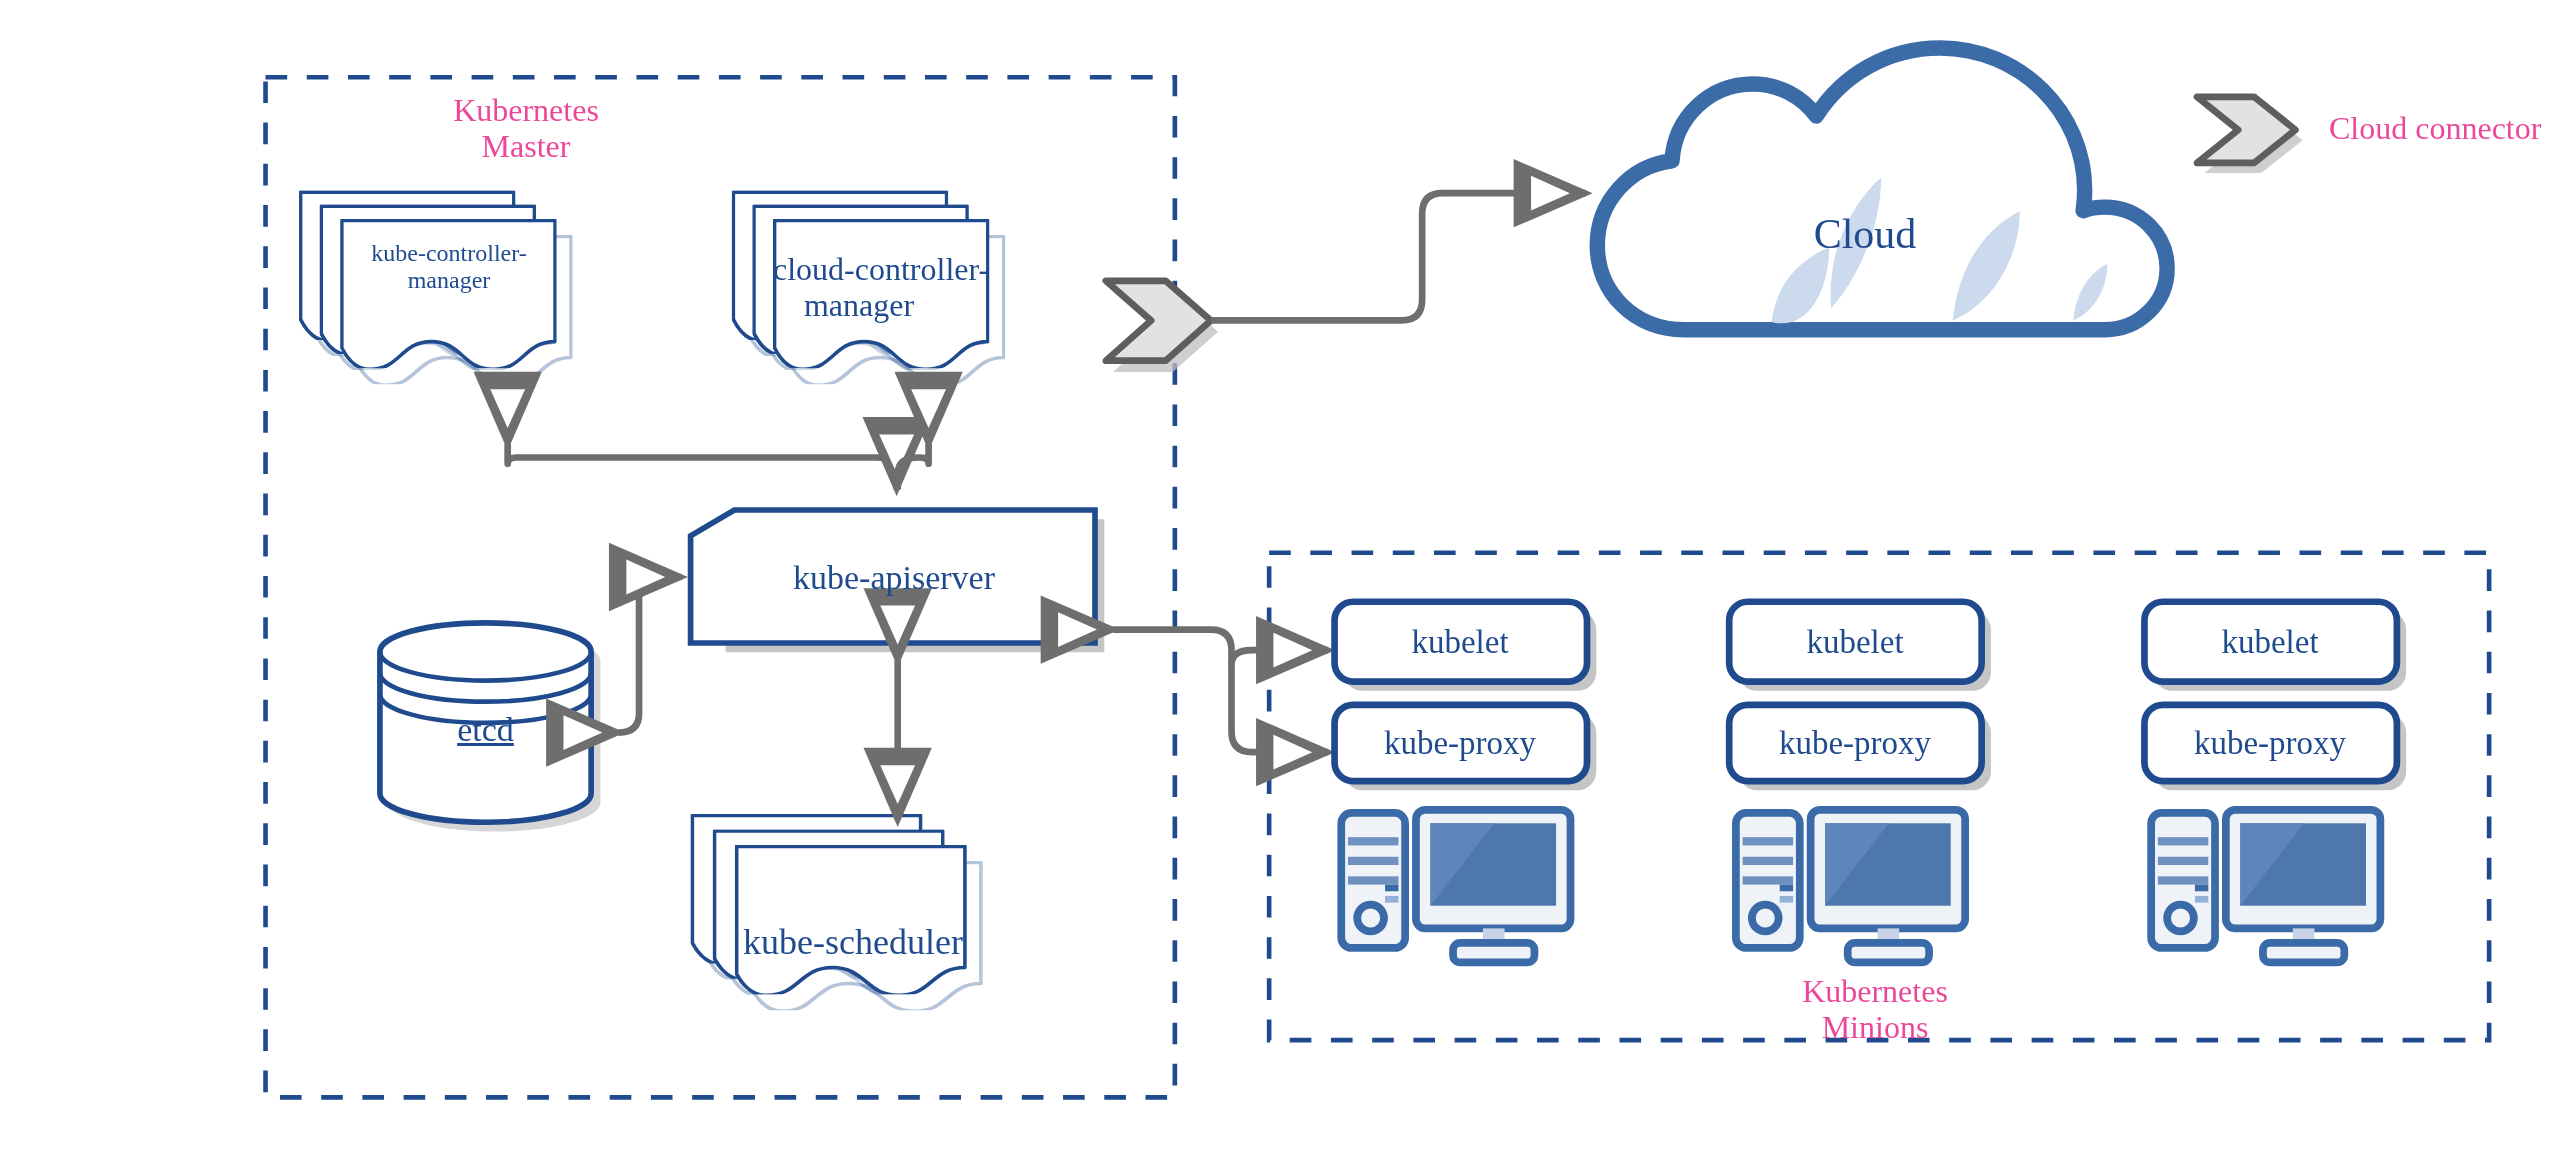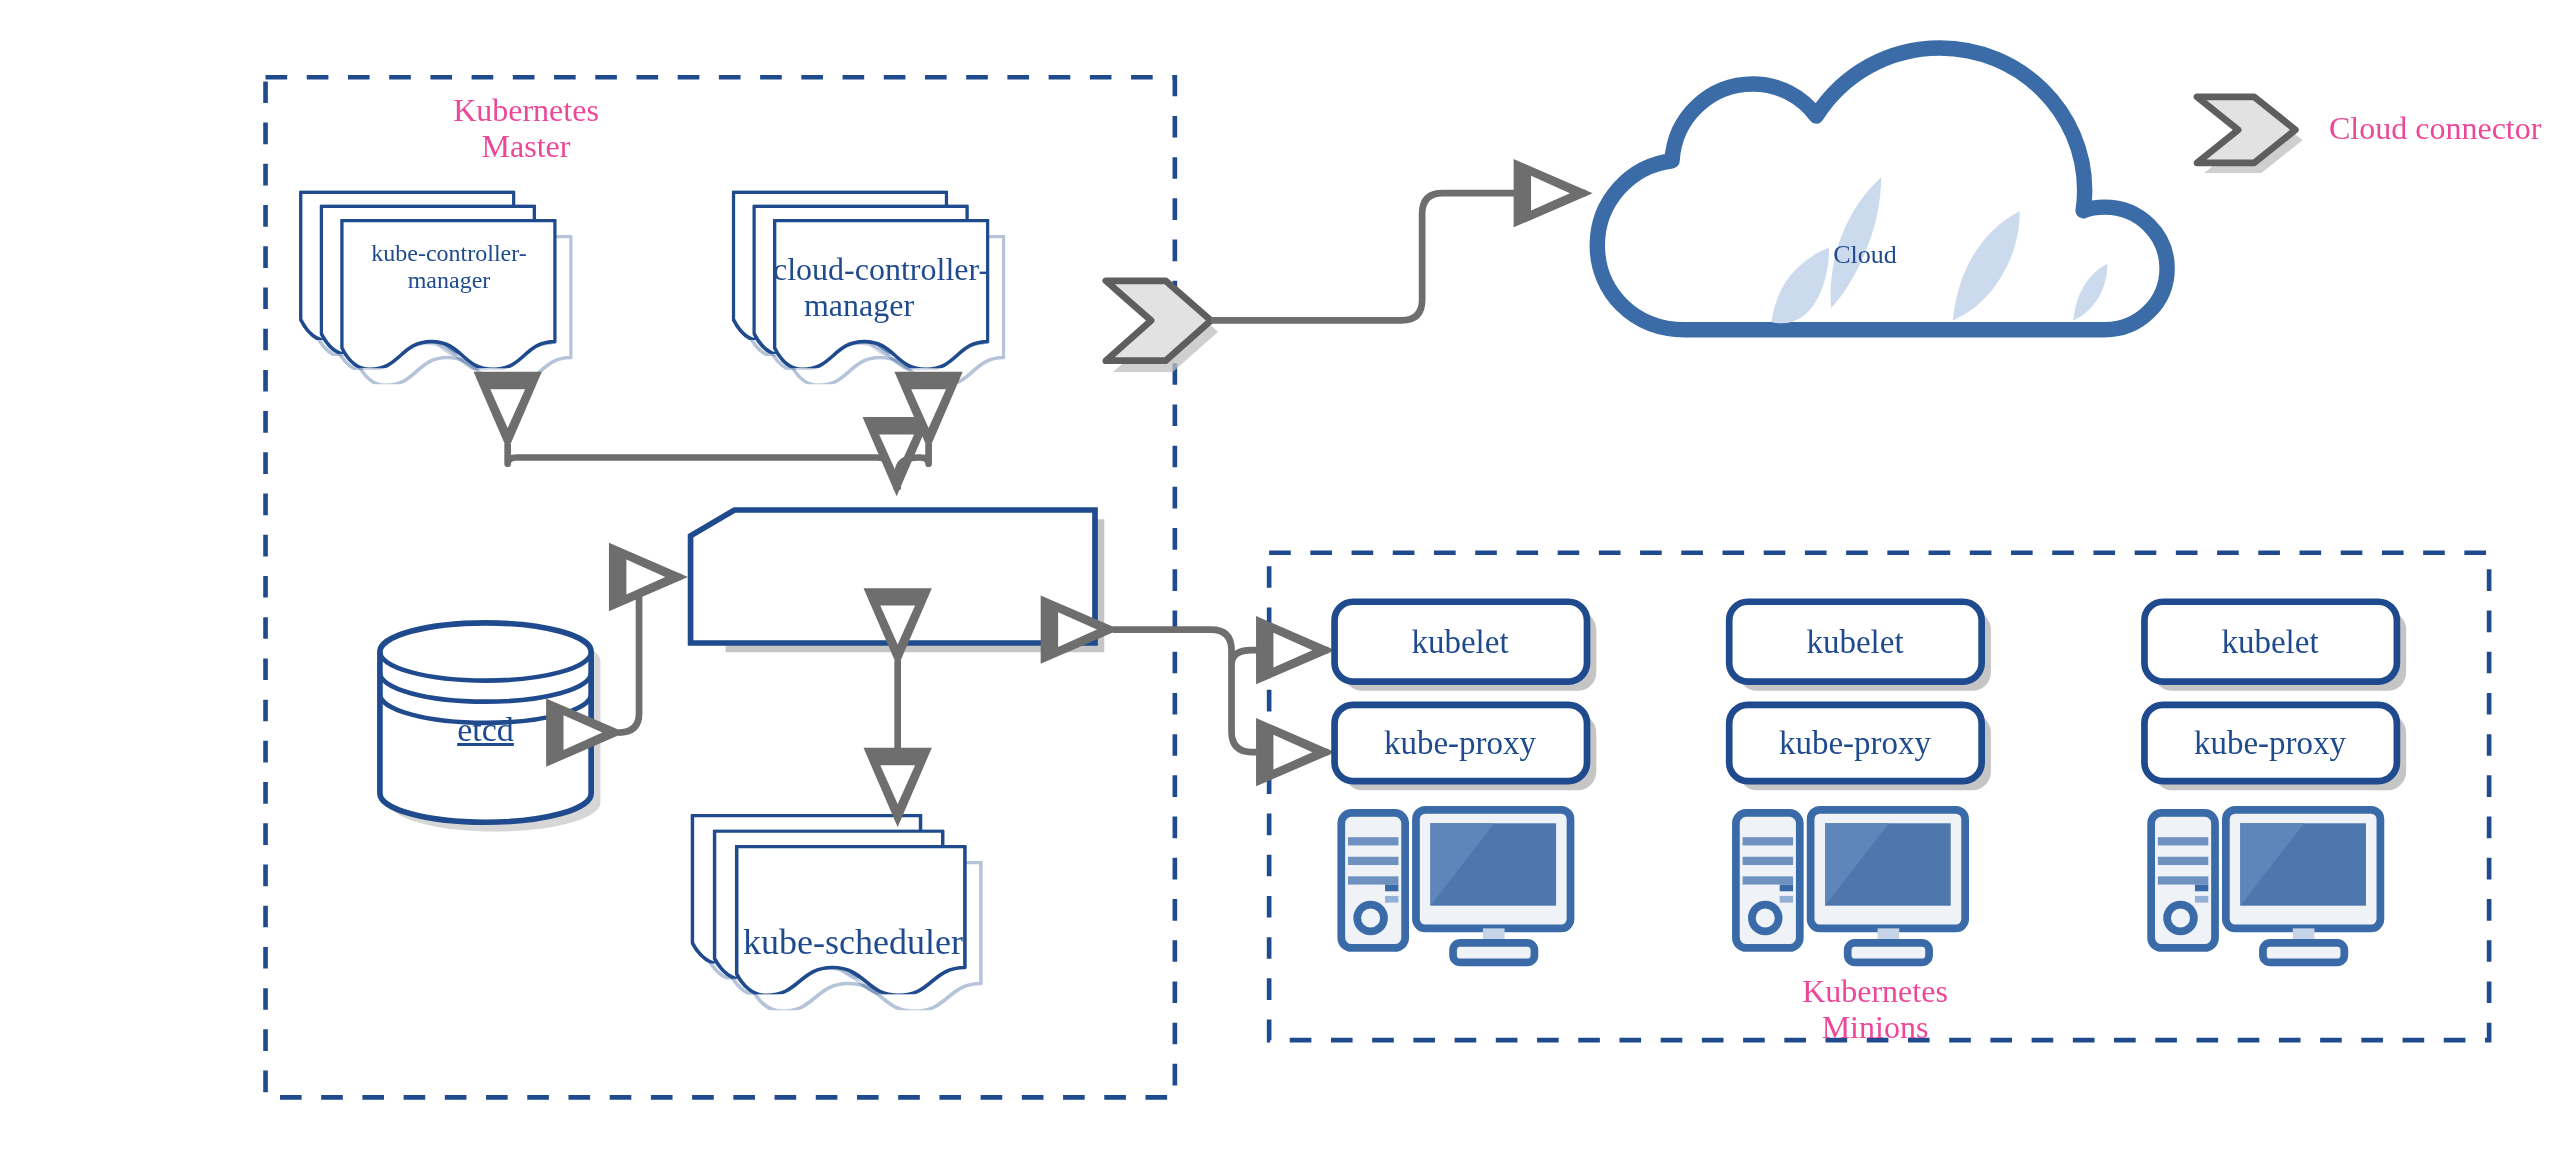--- a/index.html
+++ b/index.html
@@ -217,26 +217,27 @@
 Minions</div>
 
 <div class="lbl lbl-gray" style="left:2329px;top:111px;width:340px;font-size:32px;text-align:left;">Cloud connector</div>
 
 <div class="lbl lbl-blue" style="left:346px;top:240px;width:206px;font-size:24px;">kube-controller-
 manager</div>
 
 <div class="lbl lbl-blue" style="left:773px;top:252px;width:172px;font-size:32px;">cloud-controller-
 manager</div>
 
+<div class="lbl lbl-blue" style="left:706px;top:559px;width:376px;font-size:34px;">kube-apiserver</div>
 
 <div class="lbl lbl-blue" style="left:390px;top:711px;width:191px;font-size:34px;text-decoration:underline;">etcd</div>
 
 <div class="lbl lbl-blue" style="left:742px;top:922px;width:222px;font-size:36px;">kube-scheduler</div>
 
-<div class="lbl lbl-blue" style="left:1767px;top:211px;width:196px;font-size:26px;margin-top:29px;">Cloud</div>
+<div class="lbl lbl-blue" style="left:1767px;top:211px;width:196px;font-size:42px;">Cloud</div>
 
 <div class="lbl lbl-blue" style="left:1334px;top:624px;width:252px;font-size:33px;">kubelet</div>
 <div class="lbl lbl-blue" style="left:1334px;top:725px;width:252px;font-size:33px;">kube-proxy</div>
 
 <div class="lbl lbl-blue" style="left:1729px;top:624px;width:252px;font-size:33px;">kubelet</div>
 <div class="lbl lbl-blue" style="left:1729px;top:725px;width:252px;font-size:33px;">kube-proxy</div>
 
 <div class="lbl lbl-blue" style="left:2144px;top:624px;width:252px;font-size:33px;">kubelet</div>
 <div class="lbl lbl-blue" style="left:2144px;top:725px;width:252px;font-size:33px;">kube-proxy</div>
 

